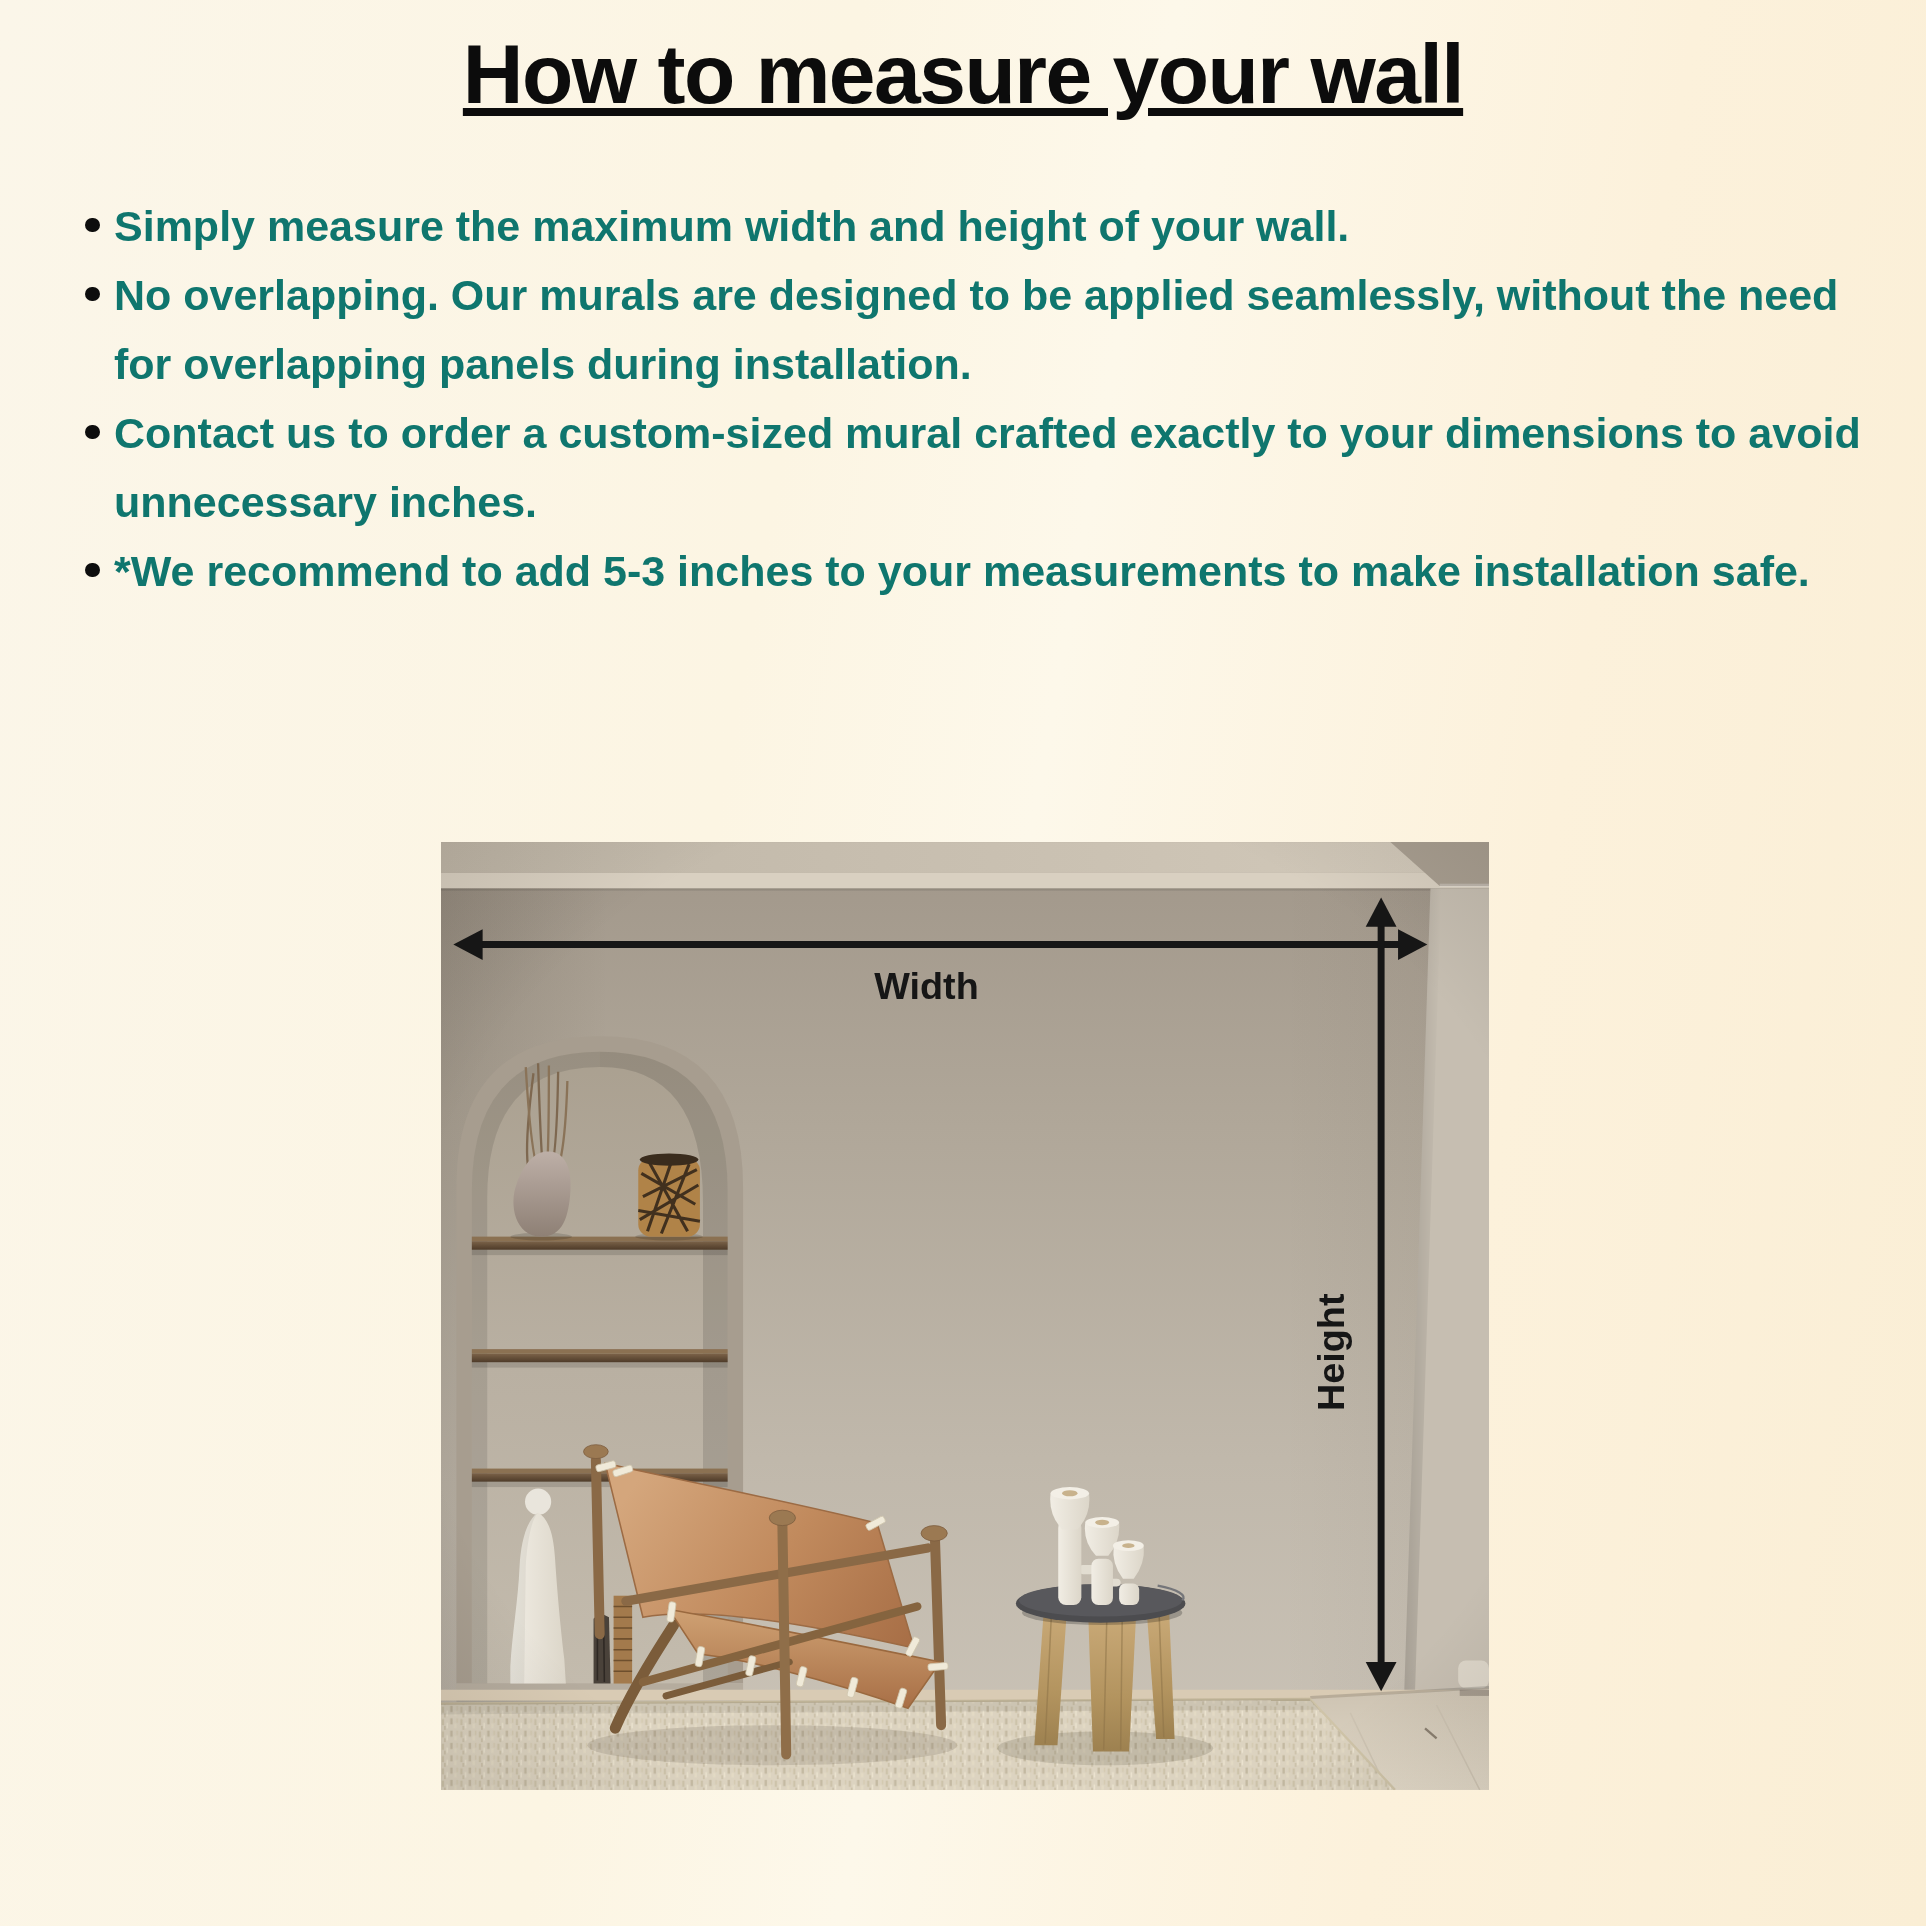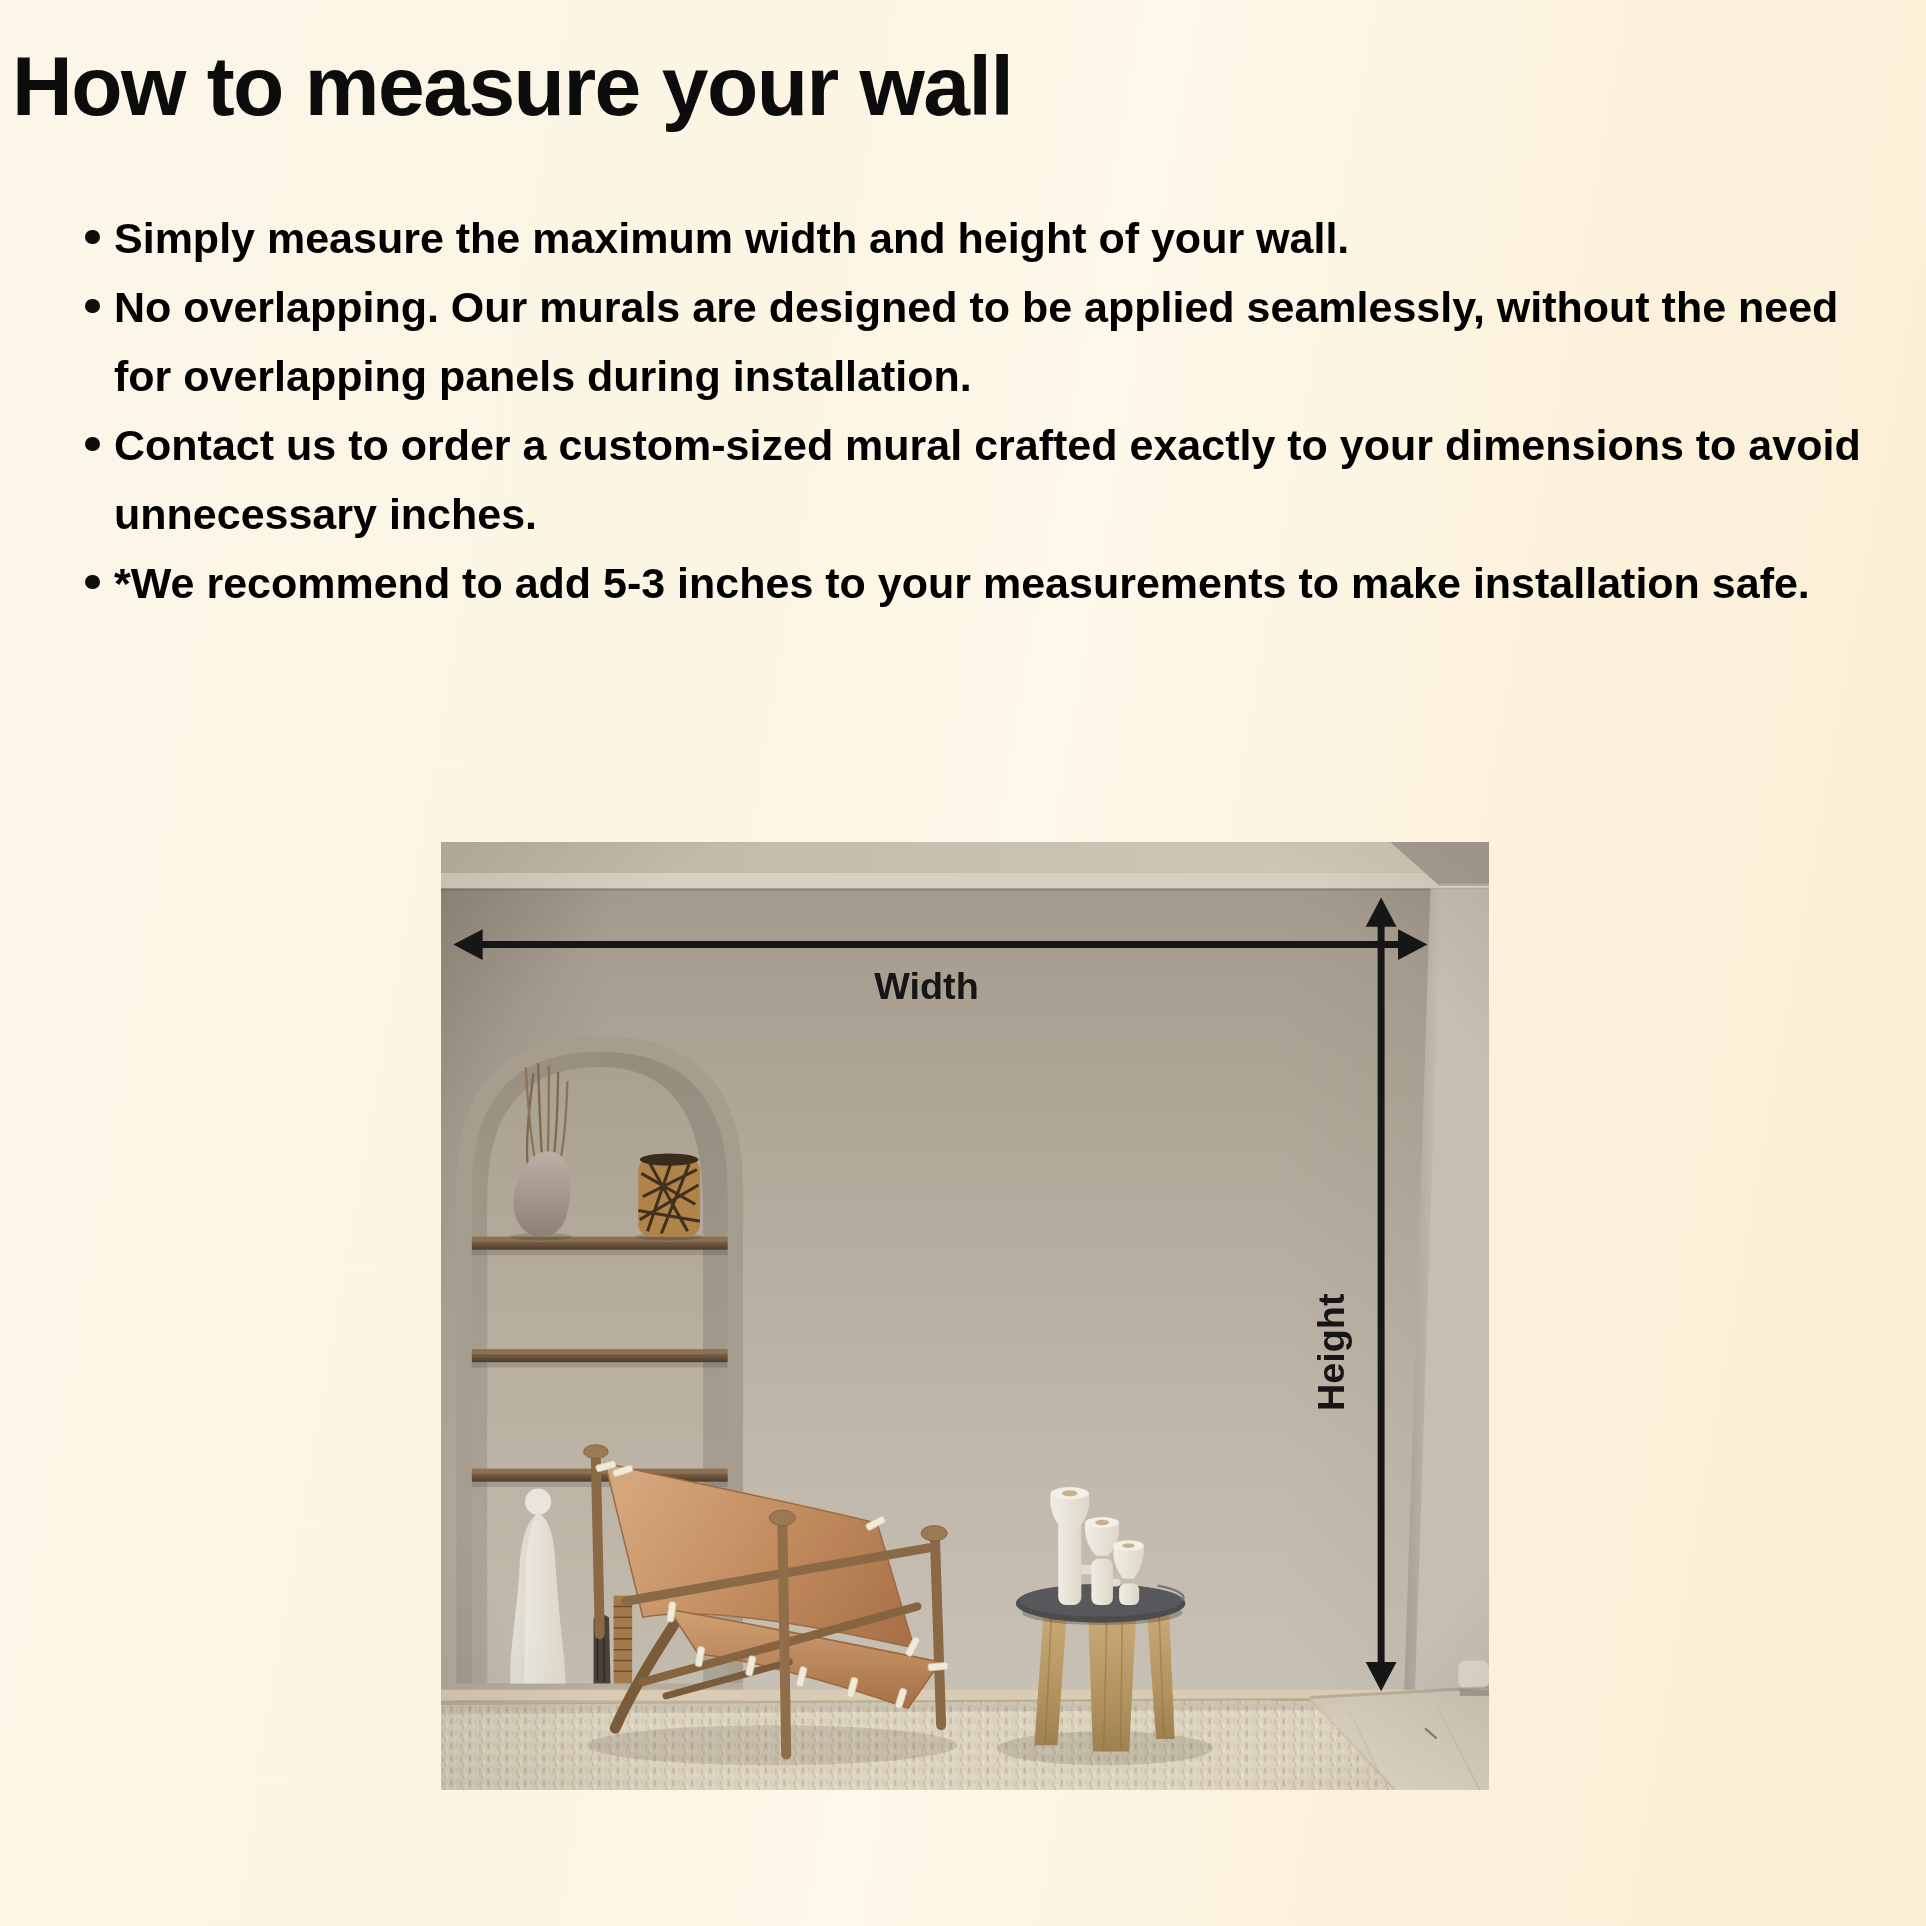--- a/index.html
+++ b/index.html
@@ -2,26 +2,26 @@
 <html style="font-size:12.3px"><head>
 <meta charset="utf-8">
 <style>
   html,body{margin:0;padding:0;}
   body{
     width:1926px;height:1926px;position:relative;overflow:hidden;
     background:linear-gradient(100deg,#fbf6e9 0%,#fcf5e3 38%,#fdf8ea 52%,#fcf1db 75%,#faeed5 100%);
     font-family:"Liberation Sans",sans-serif;color:#0e0e0e;
   }
   h1.title{
-    margin:12px;padding:21.6px 0 0 0;
-    font-size:84px;line-height:1.25;font-weight:bold;letter-spacing:-1.5px;color:#0c0c0c;
+    margin:0;padding:21.6px 0 0 0;text-align:center;
+    font-size:84px;line-height:1.25;font-weight:bold;letter-spacing:-1.5px;color:#0c0c0c;text-decoration:underline;
   }
   ul.bullets{
     margin:65px 0 0 0;padding:0 0 0 114px;width:1780px;box-sizing:content-box;
-    list-style:none;font-size:43px;font-weight:bold;line-height:69px;color:#000000;
+    list-style:none;font-size:43px;font-weight:bold;line-height:69px;color:#0f766e;
   }
   ul.bullets li{position:relative;margin:0;padding:0;}
   ul.bullets li::before{
     content:"";position:absolute;left:-29px;top:26px;width:14.6px;height:14.6px;
     border-radius:50%;background:#0d0d0d;
   }
   figure.photo{
     position:absolute;left:441px;top:842px;width:1048px;height:948px;margin:0;
   }
   figure.photo svg{display:block;width:100%;height:100%;}

